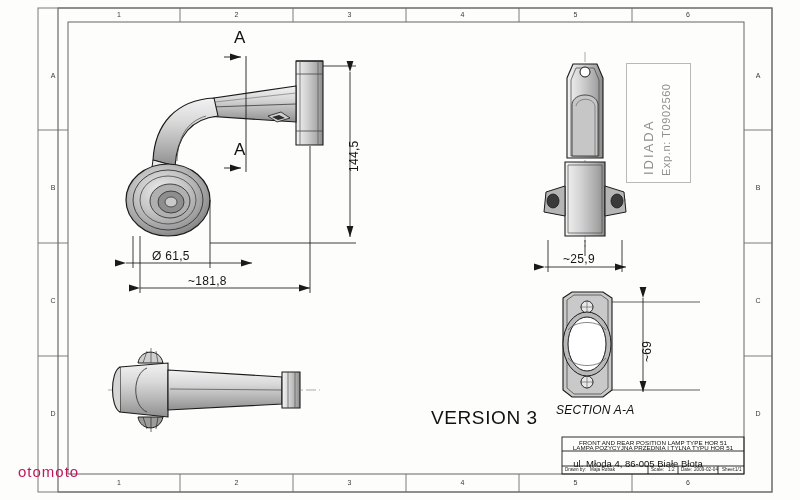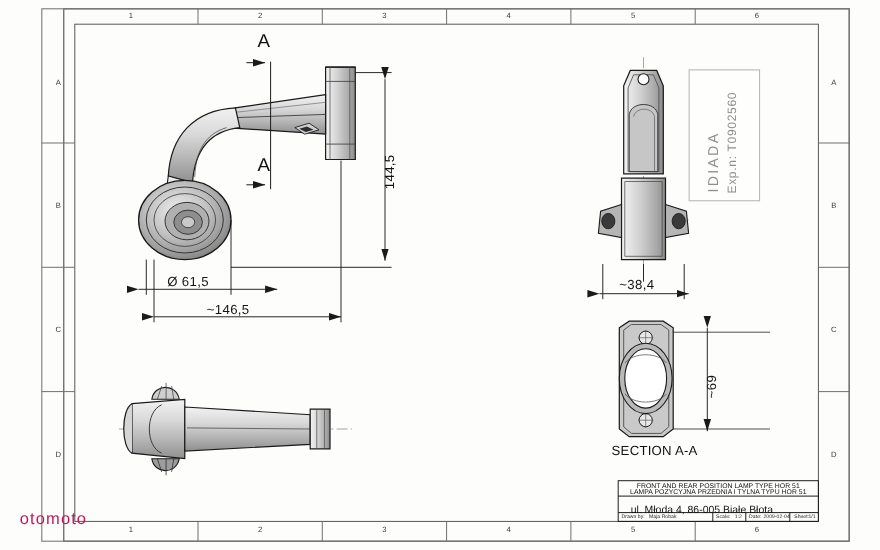--- a/index.html
+++ b/index.html
@@ -324,26 +324,27 @@
 
   <div class="t zone-label" style="left:744px;top:72px;width:28px;">A</div>
   <div class="t zone-label" style="left:744px;top:184px;width:28px;">B</div>
   <div class="t zone-label" style="left:744px;top:297px;width:28px;">C</div>
   <div class="t zone-label" style="left:744px;top:410px;width:28px;">D</div>
 
   <div class="t sec-letter" style="left:234px;top:29px;">A</div>
   <div class="t sec-letter" style="left:234px;top:141px;">A</div>
 
   <div class="t dim" style="left:152px;top:250px;">Ø 61,5</div>
-  <div class="t dim" style="left:188px;top:275px;">~146,5</div>
+  <div class="t dim" style="left:188px;top:275px;">~181,8</div>
   <div class="t dim-rot" style="left:348px;top:172px;">144,5</div>
-  <div class="t dim" style="left:563px;top:253px;">~38,4</div>
+  <div class="t dim" style="left:563px;top:253px;">~25,9</div>
   <div class="t dim-rot" style="left:641px;top:362px;">~69</div>
 
-  <div class="t section-title" style="left:556px;top:404px;">SECTION A-A</div>
+  <div class="t version" style="left:431px;top:408px;">VERSION 3</div>
+  <div class="t section-title" style="left:556px;top:404px;font-style:italic;">SECTION A-A</div>
 
   <div class="stamp-box" style="left:626px;top:63px;width:63px;height:118px;"></div>
   <div class="stamp-text" style="left:641px;top:175px;">IDIADA</div>
   <div class="stamp-text small" style="left:660px;top:176px;">Exp.n: T0902560</div>
 
   <div class="wm" style="left:18px;top:463px;">otomoto</div>
 
   <div class="t tb-line1" style="left:562px;top:440px;width:182px;">FRONT AND REAR POSITION LAMP TYPE HOR 51</div>
   <div class="t tb-line1" style="left:562px;top:445px;width:182px;">LAMPA POZYCYJNA PRZEDNIA I TYLNA TYPU HOR 51</div>
   <div class="t tb-company" style="left:562px;top:459px;width:152px;">ul. Młoda 4, 86-005 Białe Błota</div>

